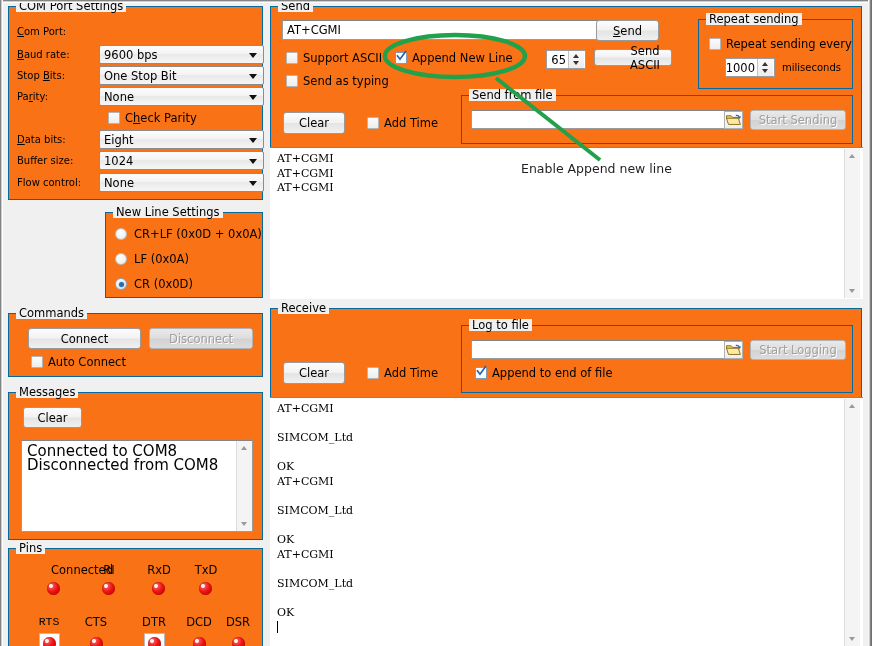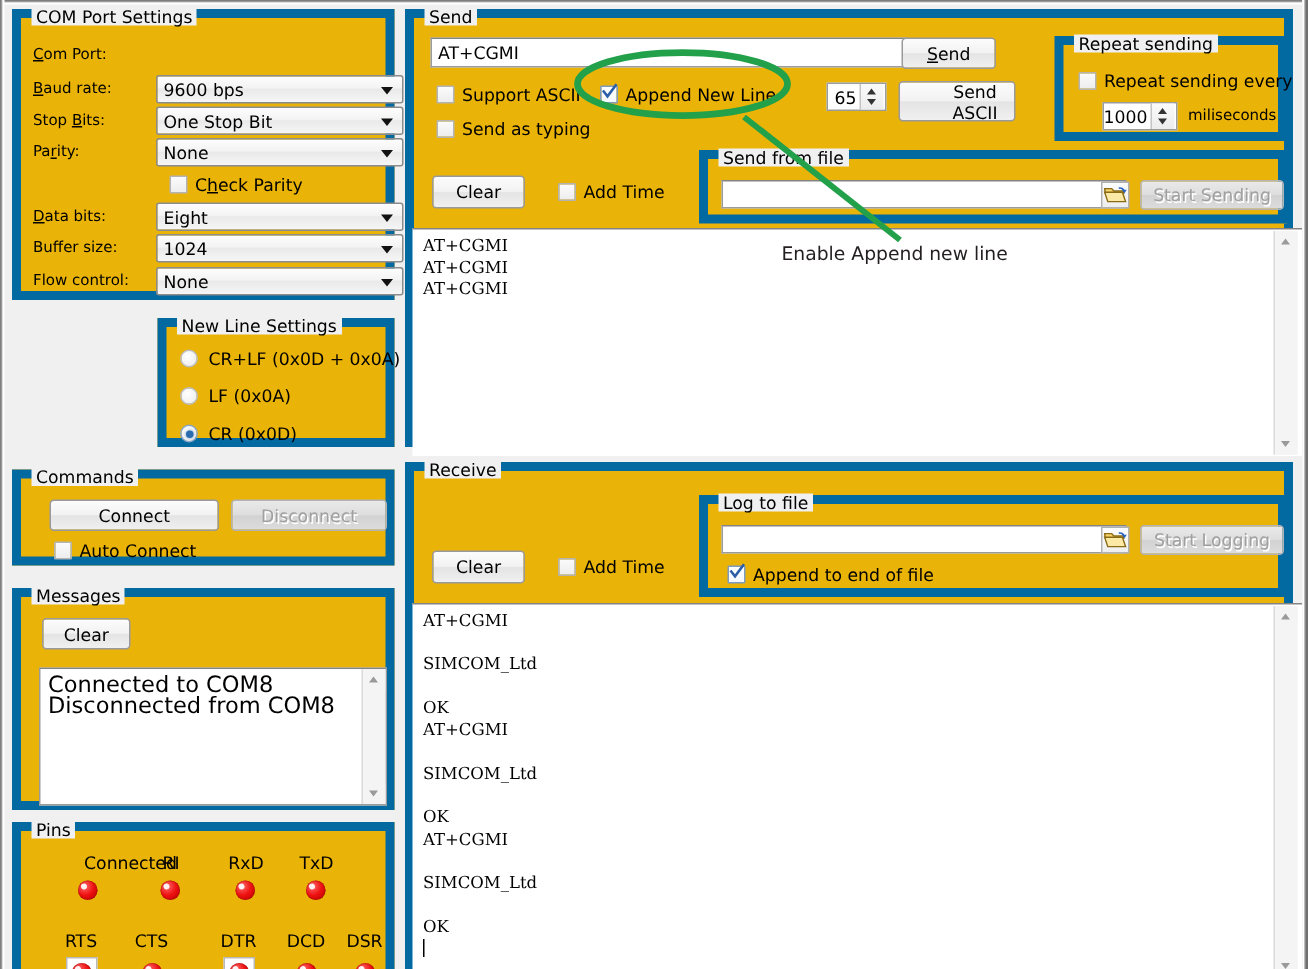--- a/index.html
+++ b/index.html
@@ -6,21 +6,21 @@
   body{
     width:872px;height:646px;overflow:hidden;
     background:#f0f0f0;
     font-family:"DejaVu Sans","Liberation Sans",sans-serif;
     font-size:11.5px;color:#000;
     -webkit-font-smoothing:none;
   }
   #root{position:relative;width:872px;height:646px;background:#f0f0f0;overflow:hidden;}
 
   
-  .gb{position:absolute;border:6px solid #0369a1;background:#eab308;box-sizing:border-box;}
+  .gb{position:absolute;border:1px solid #0369a1;background:#f97316;box-sizing:border-box;}
   .gb>.legend{
     position:absolute;top:-7px;left:7px;background:#f0f0f0;
     padding:0 3px;font-size:11.5px;line-height:12px;color:#000;white-space:nowrap;
   }
 
   
   .frame-r{position:absolute;top:0;right:0;width:4px;height:646px;
     background:linear-gradient(90deg,#f0f0f0 0,#ffffff 1px,#9a9a9a 2px,#6f6f6f 3px);}
   .frame-l{position:absolute;top:0;left:0;width:3px;height:646px;
     background:linear-gradient(90deg,#6f6f6f 0,#9a9a9a 1px,#ffffff 2px);}
@@ -251,21 +251,21 @@
 
     <div class="pinlbl" style="left:9px;top:14px;width:72px;margin-left:28px;">Connected</div>
     <div class="pinlbl" style="left:85px;top:14px;width:30px;">RI</div>
     <div class="pinlbl" style="left:133px;top:14px;width:34px;">RxD</div>
     <div class="pinlbl" style="left:180px;top:14px;width:34px;">TxD</div>
     <div class="led" style="left:38px;top:33px;"></div>
     <div class="led" style="left:93px;top:33px;"></div>
     <div class="led" style="left:143px;top:33px;"></div>
     <div class="led" style="left:190px;top:33px;"></div>
 
-    <div class="pinlbl" style="left:23px;top:66px;width:34px;">RTS</div>
+    <div class="pinlbl" style="left:23px;top:66px;width:34px;font-family:Liberation Mono, monospace;">RTS</div>
     <div class="pinlbl" style="left:70px;top:66px;width:34px;">CTS</div>
     <div class="pinlbl" style="left:128px;top:66px;width:34px;">DTR</div>
     <div class="pinlbl" style="left:173px;top:66px;width:34px;">DCD</div>
     <div class="pinlbl" style="left:212px;top:66px;width:34px;">DSR</div>
     <div class="pinwell" style="left:30px;top:84px;width:21px;height:22px;"></div>
     <div class="pinwell" style="left:135px;top:84px;width:21px;height:22px;"></div>
     <div class="led" style="left:34px;top:88px;"></div>
     <div class="led" style="left:81px;top:88px;"></div>
     <div class="led" style="left:139px;top:88px;"></div>
     <div class="led" style="left:184px;top:88px;"></div>
@@ -298,21 +298,21 @@
       <span class="txt">Send as typing</span>
     </div>
 
     <div class="spin" style="left:275px;top:43px;width:40px;">
       <span class="sval">65</span>
       <span class="sbtns">
         <i class="sup"></i>
         <i class="sdn"></i>
       </span>
     </div>
-    <div class="btn" style="left:323px;top:42px;width:78px;height:27px;padding-left:24px;">Send ASCII</div>
+    <div class="btn" style="left:323px;top:42px;width:78px;height:17px;padding-left:24px;">Send ASCII</div>
 
     <div class="gb" style="left:427px;top:12px;width:155px;height:70px;">
       <div class="legend">Repeat sending</div>
       <div class="cb" style="left:10px;top:17px;">
         <span class="box"></span>
         <span class="txt">Repeat sending every</span>
       </div>
       <div class="spin" style="left:26px;top:38px;width:50px;">
         <span class="sval">1000</span>
         <span class="sbtns">

